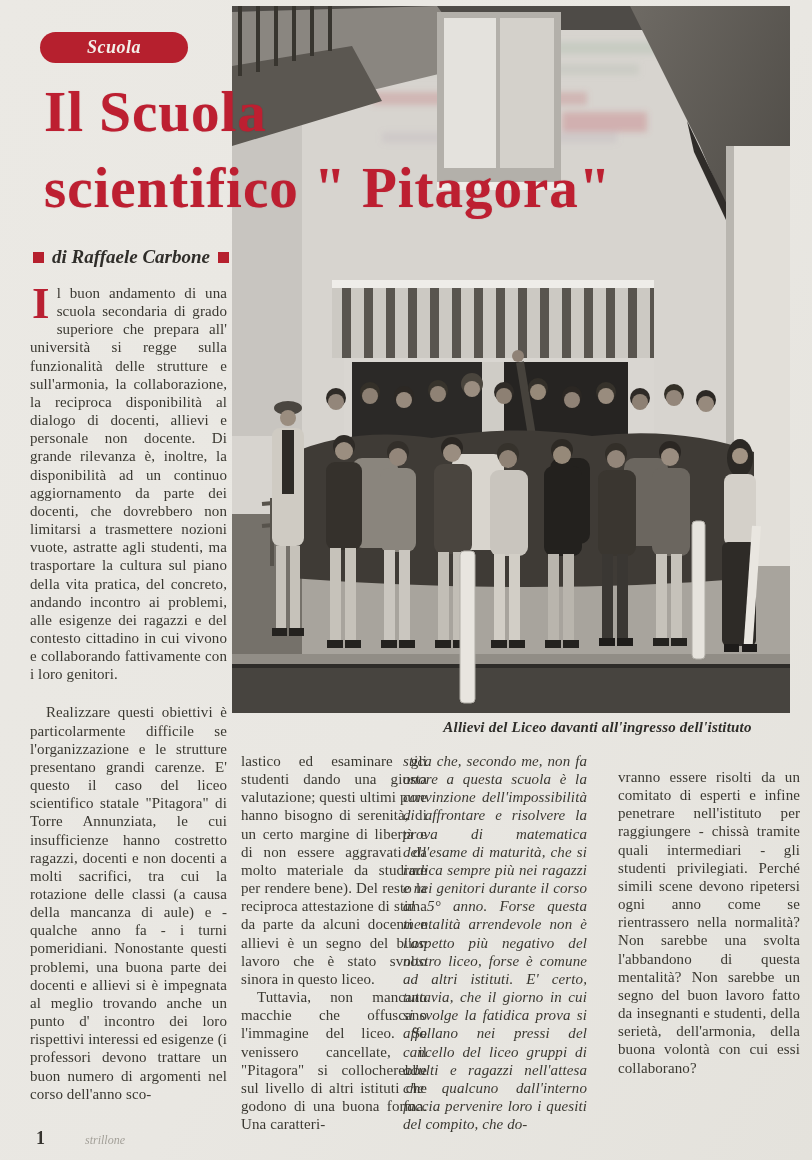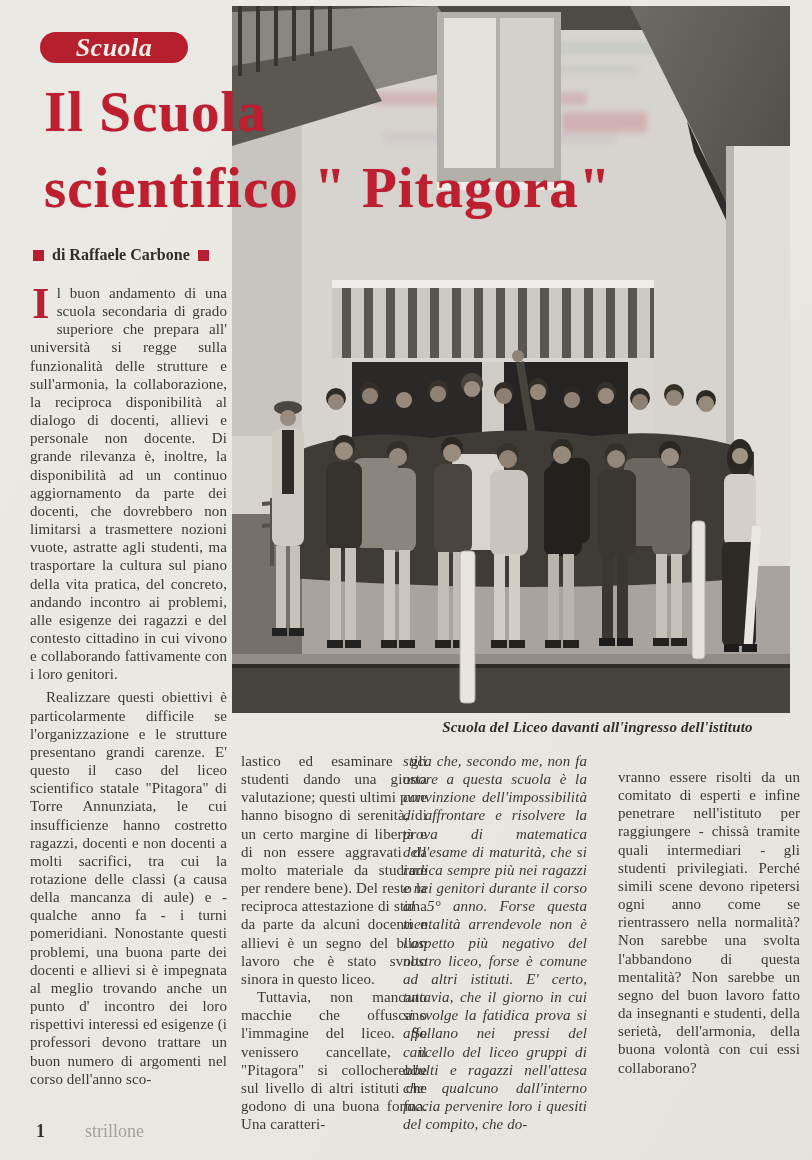--- a/index.html
+++ b/index.html
@@ -9,56 +9,56 @@
     background:linear-gradient(120deg,#ebe9e4 0%,#e9e7e2 55%,#e4e2dc 100%);
     overflow:hidden;
   }
   
   .badge{
     position:absolute;left:40px;top:32px;width:148px;height:31px;
     background:#b6202e;border-radius:16px;
     display:flex;align-items:center;justify-content:center;
   }
   .badge span{
-    color:#f3efe9;font-style:italic;font-weight:bold;font-size:26px;letter-spacing:.5px;
+    color:#f3efe9;font-style:italic;font-weight:bold;font-size:18px;letter-spacing:.5px;
   }
   
   .photo{position:absolute;left:232px;top:6px;width:558px;height:707px;background:#cfccc7;}
   .photo svg{display:block;width:100%;height:100%;}
   
   .title{position:absolute;left:44px;top:74px;width:760px;z-index:5;color:#bd1f31;}
   .title .t-line{font-weight:bold;font-size:57px;line-height:76px;letter-spacing:1px;white-space:nowrap;
     text-shadow:0 0 1px rgba(150,20,35,.4);}
   
   .byline{position:absolute;left:33px;top:246px;display:flex;align-items:center;gap:8px;z-index:5;}
   .byline .sq{width:11px;height:11px;background:#b6202e;display:inline-block;}
-  .byline .by-text{font-weight:bold;font-size:16px;color:#2f2d29;text-align:right;}
+  .byline .by-text{font-style:italic;font-weight:bold;font-size:19px;color:#2f2d29;text-align:right;}
   
   .bodycol{position:absolute;font-size:15px;line-height:18.15px;text-align:justify;
     color:#3a3831;letter-spacing:.1px;}
   .bodycol p{margin:0;}
   .bodycol p.indent{text-indent:16px;}
-  .bodycol p.gap{margin-top:5px;}
+  .bodycol p.gap{margin-top:20px;}
   .col1{left:30px;top:284px;width:197px;height:846px;}
   .col2{left:241px;top:752px;width:186px;height:378px;}
   .col3{left:403px;top:752px;width:184px;height:378px;font-style:italic;}
   .col4{left:618px;top:752px;width:182px;height:378px;margin-top:16px;}
   .dropcap{
     float:left;font-size:45px;line-height:35px;font-weight:bold;color:#b92032;
     padding:2px 7px 0 2px;
   }
   
   .caption{
     position:absolute;left:405px;top:719px;width:385px;text-align:center;
     font-style:italic;font-weight:bold;font-size:15px;color:#2e2d29;letter-spacing:.2px;
   }
   
   .footer{position:absolute;left:36px;top:1121px;display:flex;align-items:baseline;gap:6px;}
   .footer .pagenum{font-weight:bold;font-size:18px;color:#35332e;}
-  .footer .brand{font-size:18px;color:#97948c;margin-left:34px;opacity:.85;}
+  .footer .brand{font-style:italic;font-size:12px;color:#97948c;margin-left:34px;opacity:.85;margin-top:12px;}
 </style>
 </head>
 <body>
 
 <div class="page">
 
   <div class="badge">
     <span>Scuola</span>
   </div>
 
@@ -304,21 +304,21 @@
     <span class="sq"></span>
     <span class="by-text">di Raffaele Carbone</span>
     <span class="sq"></span>
   </div>
 
   <div class="bodycol col1">
     <p><span class="dropcap">I</span><span>l buon andamento di una scuola secondaria di grado superiore che prepara all' università si regge sulla funzionalità delle strutture e sull'armonia, la collaborazione, la reciproca disponibilità al dialogo di docenti, allievi e personale non docente. Di grande rilevanza è, inoltre, la disponibilità ad un continuo aggiornamento da parte dei docenti, che dovrebbero non limitarsi a trasmettere nozioni vuote, astratte agli studenti, ma trasportare la cultura sul piano della vita pratica, del concreto, andando incontro ai problemi, alle esigenze dei ragazzi e del contesto cittadino in cui vivono e collaborando fattivamente con i loro genitori.</span></p>
     <p class="indent gap">Realizzare questi obiettivi è particolarmente difficile se l'organizzazione e le strutture presentano grandi carenze. E' questo il caso del liceo scientifico statale "Pitagora" di Torre Annunziata, le cui insufficienze hanno costretto ragazzi, docenti e non docenti a molti sacrifici, tra cui la rotazione delle classi (a causa della mancanza di aule) e - qualche anno fa - i turni pomeridiani. Nonostante questi problemi, una buona parte dei docenti e allievi si è impegnata al meglio trovando anche un punto d' incontro dei loro rispettivi interessi ed esigenze (i professori devono trattare un buon numero di argomenti nel corso dell'anno sco-</p>
   </div>
 
-  <div class="caption">Scuola del Liceo davanti all'ingresso dell'istituto</div>
+  <div class="caption">Allievi del Liceo davanti all'ingresso dell'istituto</div>
 
   <div class="bodycol col2">
     <p>lastico ed esaminare gli studenti dando una giusta valutazione; questi ultimi pure hanno bisogno di serenità, di un certo margine di libertà e di non essere aggravati da molto materiale da studiare per rendere bene). Del resto la reciproca attestazione di stima da parte da alcuni docenti e allievi è un segno del buon lavoro che è stato svolto sinora in questo liceo.</p>
     <p class="indent">Tuttavia, non mancano macchie che offuscano l'immagine del liceo. Se venissero cancellate, il "Pitagora" si collocherebbe sul livello di altri istituti che godono di una buona forma. Una caratteri-</p>
   </div>
 
   <div class="bodycol col3">
     <p>stica che, secondo me, non fa onore a questa scuola è la convinzione dell'impossibilità di affrontare e risolvere la prova di matematica dell'esame di maturità, che si radica sempre più nei ragazzi e nei genitori durante il corso al 5° anno. Forse questa mentalità arrendevole non è l'aspetto più negativo del nostro liceo, forse è comune ad altri istituti. E' certo, tuttavia, che il giorno in cui si svolge la fatidica prova si affollano nei pressi del cancello del liceo gruppi di adulti e ragazzi nell'attesa che qualcuno dall'interno faccia pervenire loro i quesiti del compito, che do-</p>
   </div>
 

